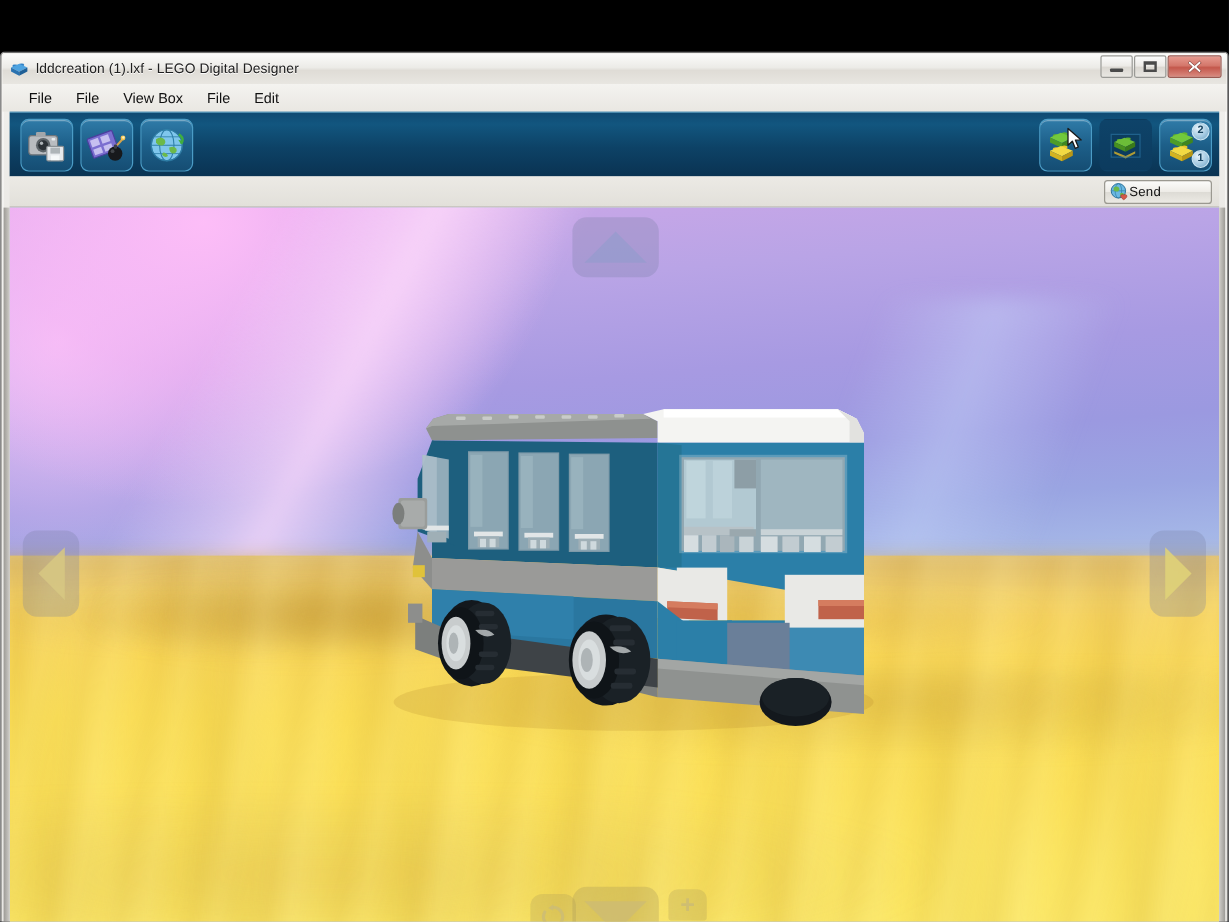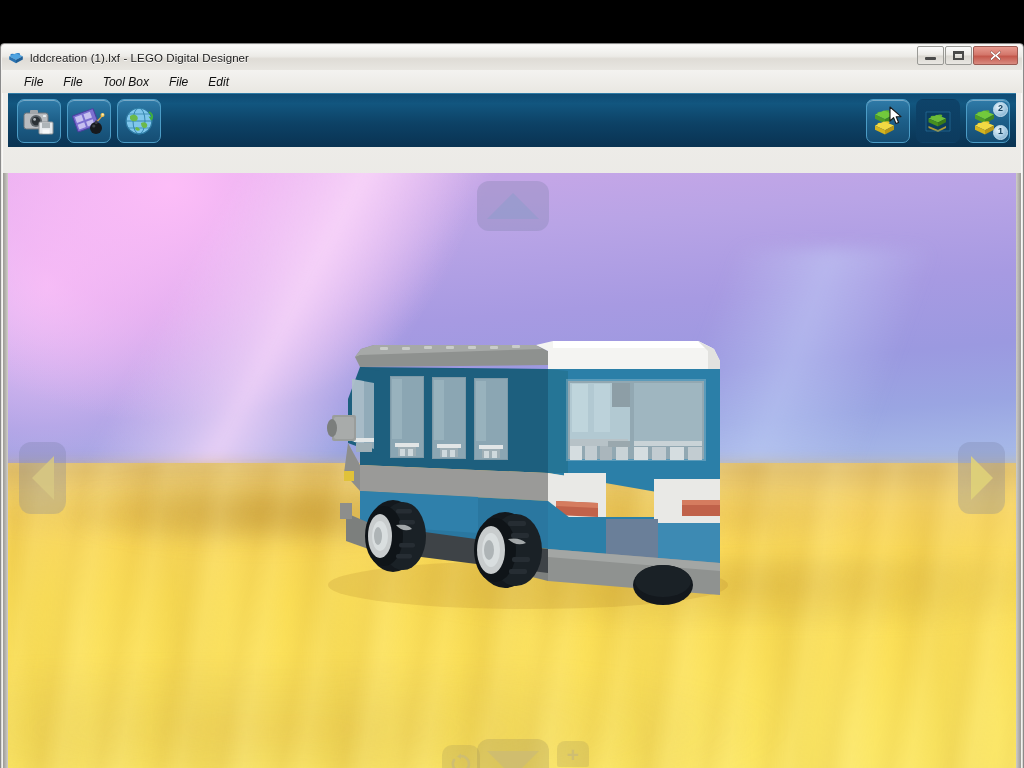--- a/index.html
+++ b/index.html
@@ -105,21 +105,20 @@
     align-items: center;
     padding-left: 12px;
     box-sizing: border-box;
   }
   .menu-item {
     font-size: 12px;
     color: #101010;
     padding: 3px 10px;
     cursor: default;
     white-space: nowrap;
-    font-style: italic;
   }
 
   
   .toolbar {
     position: absolute;
     left: 8px; top: 50px;
     width: 1008px; height: 54px;
     background: linear-gradient(180deg, #0f4a73 0%, #12567f 18%, #0d4266 55%, #0b3a5c 78%, #0a3352 100%);
     border-top: 1px solid #2e7aa5;
     box-sizing: border-box;
@@ -397,21 +396,21 @@
         <svg width="13" height="13" viewBox="0 0 13 13">
           <path d="M2.5 2 L6.5 5.6 L10.5 2 L12 3.4 L8.4 6.6 L12 10 L10.5 11.4 L6.5 7.8 L2.5 11.4 L1 10 L4.6 6.6 L1 3.4 Z" fill="#ffffff" stroke="#7a3a33" stroke-width="0.6"></path>
         </svg>
       </div>
     </div>
   </div>
 
   <div class="menubar">
     <div class="menu-item">File</div>
     <div class="menu-item">File</div>
-    <div class="menu-item">Tool Box</div>
+    <div class="menu-item">View Box</div>
     <div class="menu-item">File</div>
     <div class="menu-item">Edit</div>
   </div>
 
   <div class="toolbar">
 
     <div class="tb-left">
 
       <div class="tb-btn">
         <svg width="34" height="30" viewBox="0 0 34 30">
@@ -509,20 +508,33 @@
           <path d="M3 19.6 L12 15.6 L22 19.6 L13 24.2 Z" fill="#f2d943"></path>
           <path d="M3 19.6 L13 24.2 L13 28.4 L3 23.8 Z" fill="#d3b320"></path>
           <path d="M22 19.6 L13 24.2 L13 28.4 L22 23.8 Z" fill="#b99716"></path>
         </svg>
         <span class="badge b2">2</span>
         <span class="badge b1">1</span>
       </div>
     </div>
   </div>
 
+  <div class="subbar">
+    <div class="send-btn">
+      <svg width="17" height="17" viewBox="0 0 17 17" style="position:absolute;left:4px;top:1px">
+        <circle cx="7" cy="7" r="6" fill="#6bb8e2" stroke="#2a6f96" stroke-width="0.8"></circle>
+        <ellipse cx="7" cy="7" rx="2.7" ry="6" fill="none" stroke="#2f7fa8" stroke-width="0.6"></ellipse>
+        <line x1="1" y1="7" x2="13" y2="7" stroke="#2f7fa8" stroke-width="0.6"></line>
+        <path d="M3 4.5 q2.5 -2 4.5 0 q1 2 -1 3 q-2.5 0.5 -3.5 -1 Z" fill="#6cb94a"></path>
+        <path d="M8.5 9 q2.5 -1 3.5 1 q0 2 -2 2 q-2 -0.5 -1.5 -3 Z" fill="#6cb94a"></path>
+        <path d="M11.5 10.5 c-0.9 -1 -2.6 -0.3 -2.6 1 c0 1.3 1.8 2.3 2.6 3 c0.8 -0.7 2.6 -1.7 2.6 -3 c0 -1.3 -1.7 -2 -2.6 -1 Z" fill="#d3594a" stroke="#9e3a2e" stroke-width="0.5"></path>
+      </svg>
+      <span class="send-label">Send</span>
+    </div>
+  </div>
 
   <div class="viewport">
 
     <div class="sky">
       <div class="sky-streak"></div>
       <div class="sky-streak2"></div>
     </div>
 
     <div class="ground">
       <div class="dune-band dune-b1"></div>

